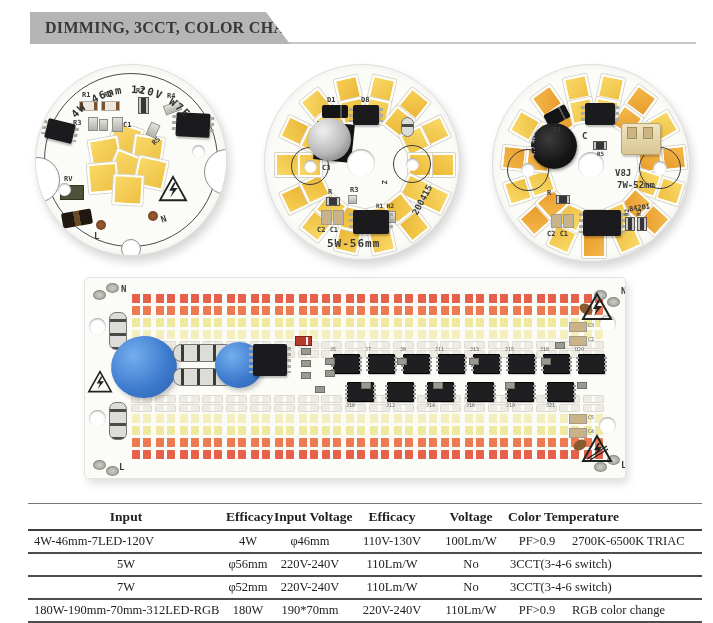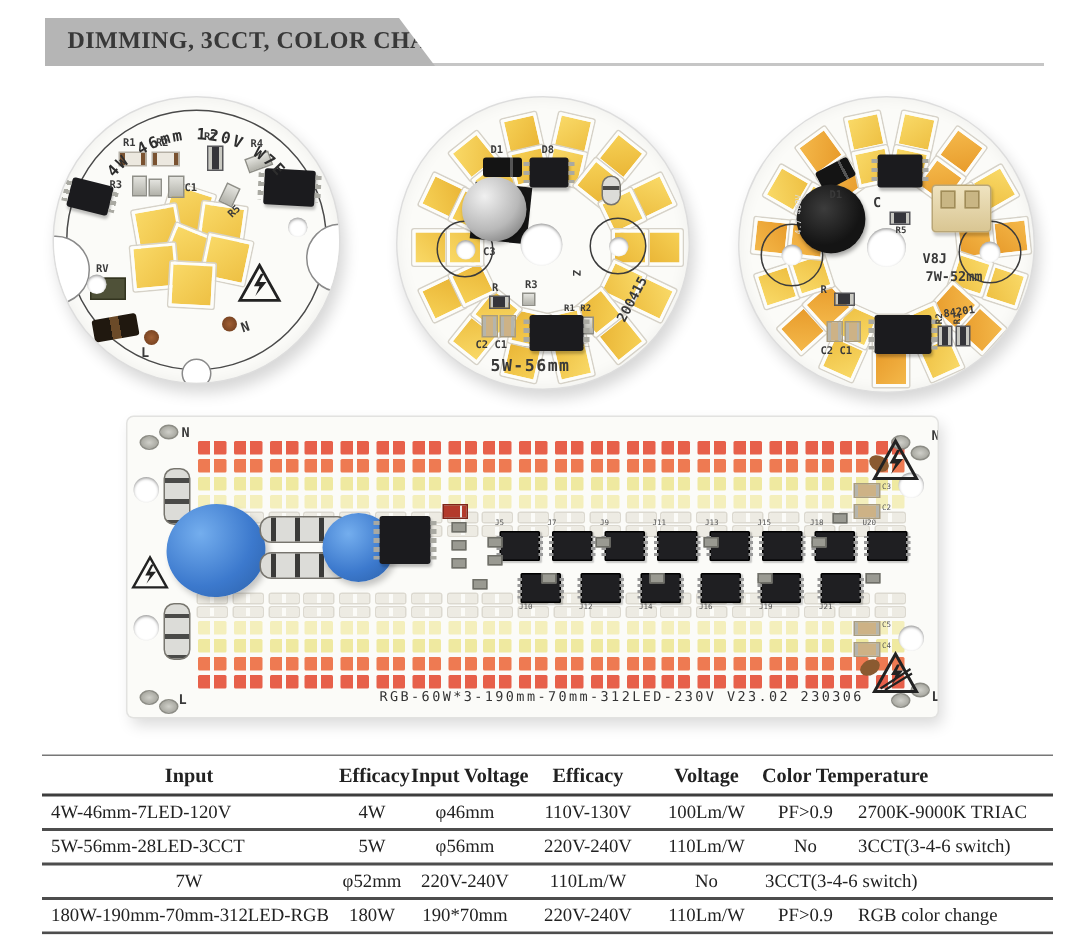--- a/index.html
+++ b/index.html
@@ -274,21 +274,20 @@
       <path d="M16 2 L30 27 L2 27 Z" fill="none" stroke="#222" stroke-width="2"></path>
       <path d="M17 8 L12 17 L16 17 L13 24 L21 14 L16 14 L19 8 Z" fill="#222"></path>
     </svg>
     <svg class="tri" style="left:496px;top:156px;" width="32" height="30" viewBox="0 0 32 30">
       <path d="M16 2 L30 27 L2 27 Z" fill="none" stroke="#222" stroke-width="2"></path>
       <path d="M6 25 L26 12 M9 26 L27 15" stroke="#222" stroke-width="1.4" fill="none"></path>
       <path d="M17 9 L13 16 L16 16 L14 22 L21 13 L17 13 L19 9 Z" fill="#222"></path>
     </svg>
     <div class="abs" style="left:494px;top:26px;width:14px;height:10px;border-radius:50%;background:#8a5a30;transform:rotate(30deg);z-index:3;"></div>
     <div class="abs" style="left:488px;top:162px;width:14px;height:10px;border-radius:50%;background:#8a5a30;transform:rotate(-30deg);z-index:3;"></div>
-    <div class="abs" style="left:168px;top:182px;font:9px 'DejaVu Sans Mono',monospace;letter-spacing:1.6px;color:#333;white-space:nowrap;z-index:4;">RGB-60W*3-190mm-70mm-312LED-230V V23.02 230306</div>
   <div class="cell lr" style="position: absolute; left: 47px; top: 16px; width: 19px; height: 9px;"></div>
       <div class="cell lr" style="position: absolute; left: 70.8px; top: 16px; width: 19px; height: 9px;"></div>
       <div class="cell lr" style="position: absolute; left: 94.6px; top: 16px; width: 19px; height: 9px;"></div>
       <div class="cell lr" style="position: absolute; left: 118.4px; top: 16px; width: 19px; height: 9px;"></div>
       <div class="cell lr" style="position: absolute; left: 142.2px; top: 16px; width: 19px; height: 9px;"></div>
       <div class="cell lr" style="position: absolute; left: 166px; top: 16px; width: 19px; height: 9px;"></div>
       <div class="cell lr" style="position: absolute; left: 189.8px; top: 16px; width: 19px; height: 9px;"></div>
       <div class="cell lr" style="position: absolute; left: 213.6px; top: 16px; width: 19px; height: 9px;"></div>
       <div class="cell lr" style="position: absolute; left: 237.4px; top: 16px; width: 19px; height: 9px;"></div>
       <div class="cell lr" style="position: absolute; left: 261.2px; top: 16px; width: 19px; height: 9px;"></div>
@@ -583,24 +582,23 @@
         <div class="t-cell c5">Voltage</div>
         <div class="t-cell c6">Color Temperature</div>
       </div>
       <div class="t-row">
         <div class="t-cell c0">4W-46mm-7LED-120V</div>
         <div class="t-cell c1">4W</div>
         <div class="t-cell c2">φ46mm</div>
         <div class="t-cell c3">110V-130V</div>
         <div class="t-cell c4">100Lm/W</div>
         <div class="t-cell c5">PF&gt;0.9</div>
-        <div class="t-cell c6">2700K-9000K TRIAC</div>
+        <div class="t-cell c6">2700K-6500K TRIAC</div>
       </div>
       <div class="t-row">
-        <div class="t-cell c0">5W-56mm-28LED-3CCT</div>
         <div class="t-cell c1">5W</div>
         <div class="t-cell c2">φ56mm</div>
         <div class="t-cell c3">220V-240V</div>
         <div class="t-cell c4">110Lm/W</div>
         <div class="t-cell c5">No</div>
         <div class="t-cell c6">3CCT(3-4-6 switch)</div>
       </div>
       <div class="t-row">
         <div class="t-cell c1">7W</div>
         <div class="t-cell c2">φ52mm</div>

